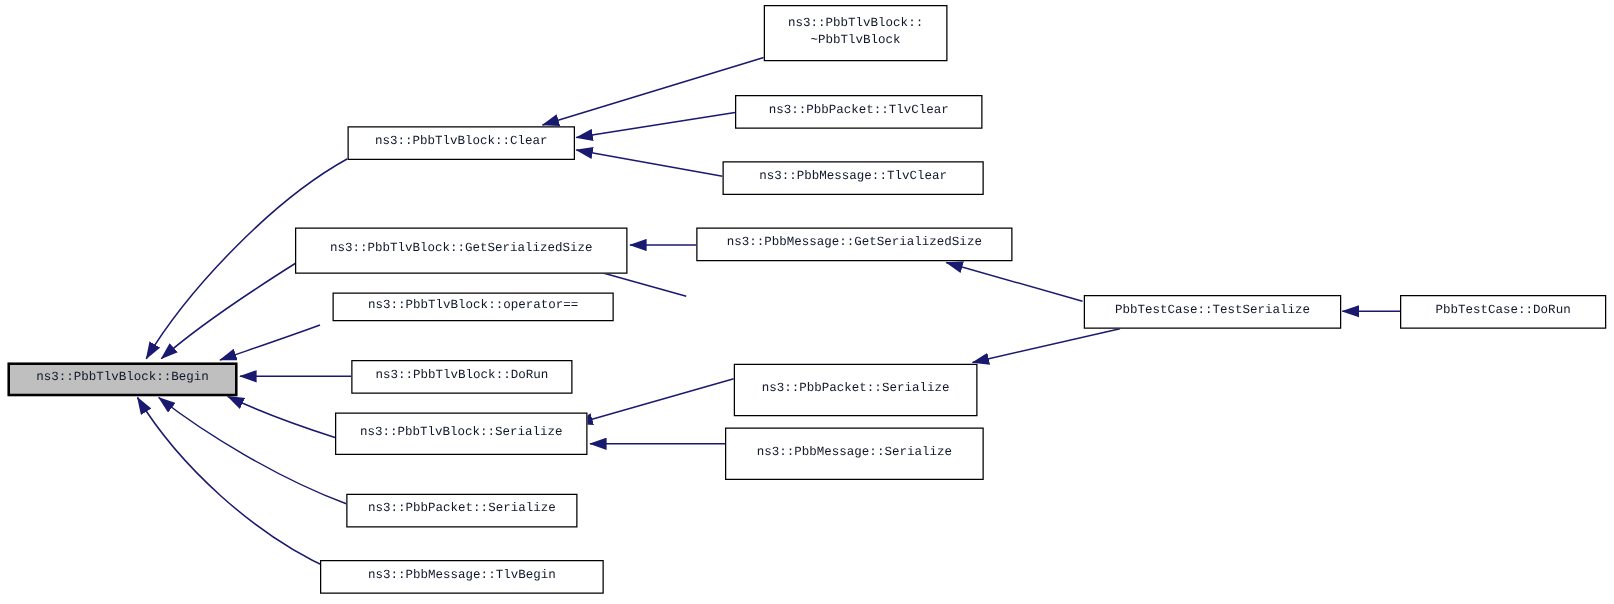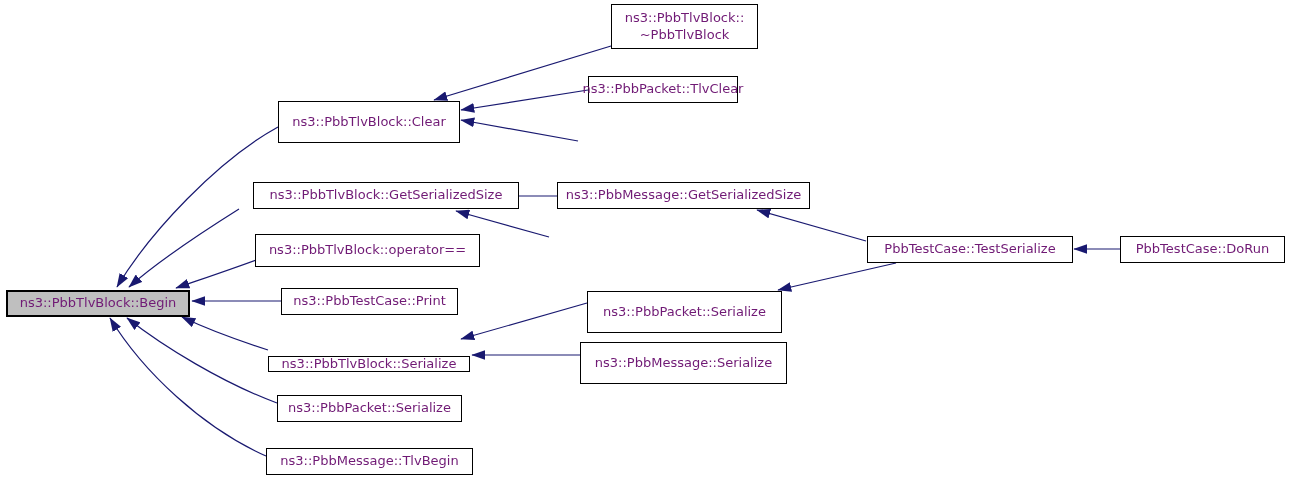--- a/index.html
+++ b/index.html
@@ -32,25 +32,26 @@
     stroke: none;
   }
   .node {
     position: absolute;
     box-sizing: border-box;
     background: #ffffff;
     border: 1px solid #000000;
     display: flex;
     align-items: center;
     justify-content: center;
-    font-size: 13px;
+    font-size: 10px;
     line-height: 1.25;
-    color: #701a75;
+    color: #0f172a;
     white-space: nowrap;
     cursor: pointer;
+    font-family: Liberation Mono, monospace;
   }
   .node.focus {
     background: #bfbfbf;
     border-width: 2px;
     cursor: default;
   }
   .node.multiline {
     white-space: pre-line;
     text-align: center;
   }
@@ -86,44 +87,45 @@
     <path class="edge" d="M 580,355 L 472,355" marker-end="url(#arrowhead)"></path>
 
     <path class="edge" d="M 866,241 L 757,210" marker-end="url(#arrowhead)"></path>
     <path class="edge" d="M 896,263 L 778,290" marker-end="url(#arrowhead)"></path>
 
     <path class="edge" d="M 1120,249 L 1074,249" marker-end="url(#arrowhead)"></path>
   </svg>
 
   <div class="node focus" style="left:6px; top:290px; width:184px; height:27px">ns3::PbbTlvBlock::Begin</div>
 
-  <div class="node" style="left:278px; top:101px; width:182px; height:42px">ns3::PbbTlvBlock::Clear</div>
+  <div class="node" style="left:278px; top:101px; width:182px; height:27px">ns3::PbbTlvBlock::Clear</div>
 
   <div class="node multiline" style="left:611px; top:4px; width:147px; height:45px">ns3::PbbTlvBlock::
 ~PbbTlvBlock</div>
 
-  <div class="node" style="left:588px; top:76px; width:150px; height:27px">ns3::PbbPacket::TlvClear</div>
+  <div class="node" style="left:588px; top:76px; width:198px; height:27px">ns3::PbbPacket::TlvClear</div>
 
+  <div class="node" style="left:578px; top:129px; width:209px; height:27px">ns3::PbbMessage::TlvClear</div>
 
-  <div class="node" style="left:253px; top:182px; width:266px; height:27px">ns3::PbbTlvBlock::GetSerializedSize</div>
+  <div class="node" style="left:236px; top:182px; width:266px; height:37px">ns3::PbbTlvBlock::GetSerializedSize</div>
 
   <div class="node" style="left:557px; top:182px; width:253px; height:27px">ns3::PbbMessage::GetSerializedSize</div>
 
 
-  <div class="node" style="left:255px; top:234px; width:225px; height:33px">ns3::PbbTlvBlock::operator==</div>
+  <div class="node" style="left:266px; top:234px; width:225px; height:23px">ns3::PbbTlvBlock::operator==</div>
 
-  <div class="node" style="left:281px; top:288px; width:177px; height:27px">ns3::PbbTestCase::Print</div>
+  <div class="node" style="left:281px; top:288px; width:177px; height:27px">ns3::PbbTlvBlock::DoRun</div>
 
-  <div class="node" style="left:268px; top:356px; width:202px; height:16px">ns3::PbbTlvBlock::Serialize</div>
+  <div class="node" style="left:268px; top:330px; width:202px; height:34px">ns3::PbbTlvBlock::Serialize</div>
 
   <div class="node" style="left:587px; top:291px; width:195px; height:42px">ns3::PbbPacket::Serialize</div>
 
   <div class="node" style="left:580px; top:342px; width:207px; height:42px">ns3::PbbMessage::Serialize</div>
 
   <div class="node" style="left:277px; top:395px; width:185px; height:27px">ns3::PbbPacket::Serialize</div>
 
-  <div class="node" style="left:266px; top:448px; width:207px; height:27px">ns3::PbbMessage::TlvBegin</div>
+  <div class="node" style="left:256px; top:448px; width:227px; height:27px">ns3::PbbMessage::TlvBegin</div>
 
   <div class="node" style="left:867px; top:236px; width:206px; height:27px">PbbTestCase::TestSerialize</div>
 
   <div class="node" style="left:1120px; top:236px; width:165px; height:27px">PbbTestCase::DoRun</div>
 
 </div>
 
 </body></html>

